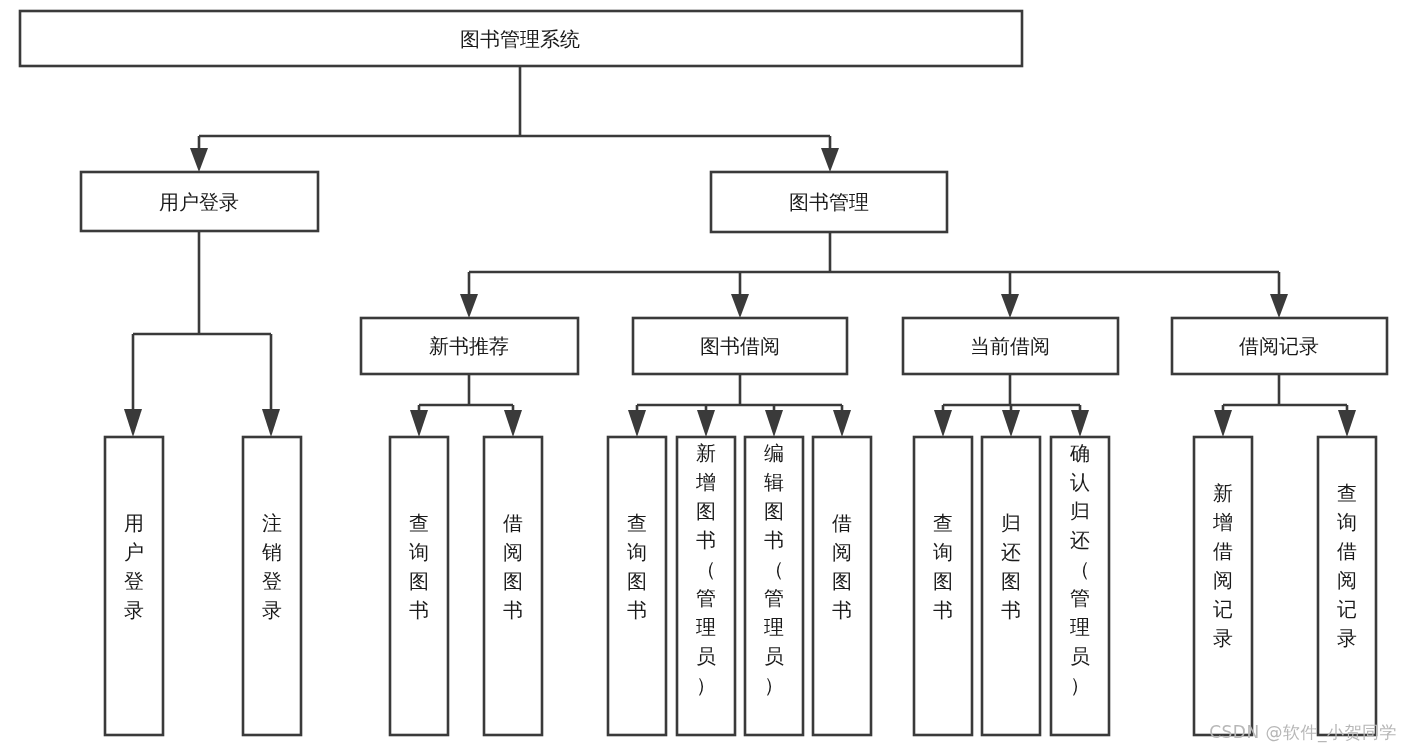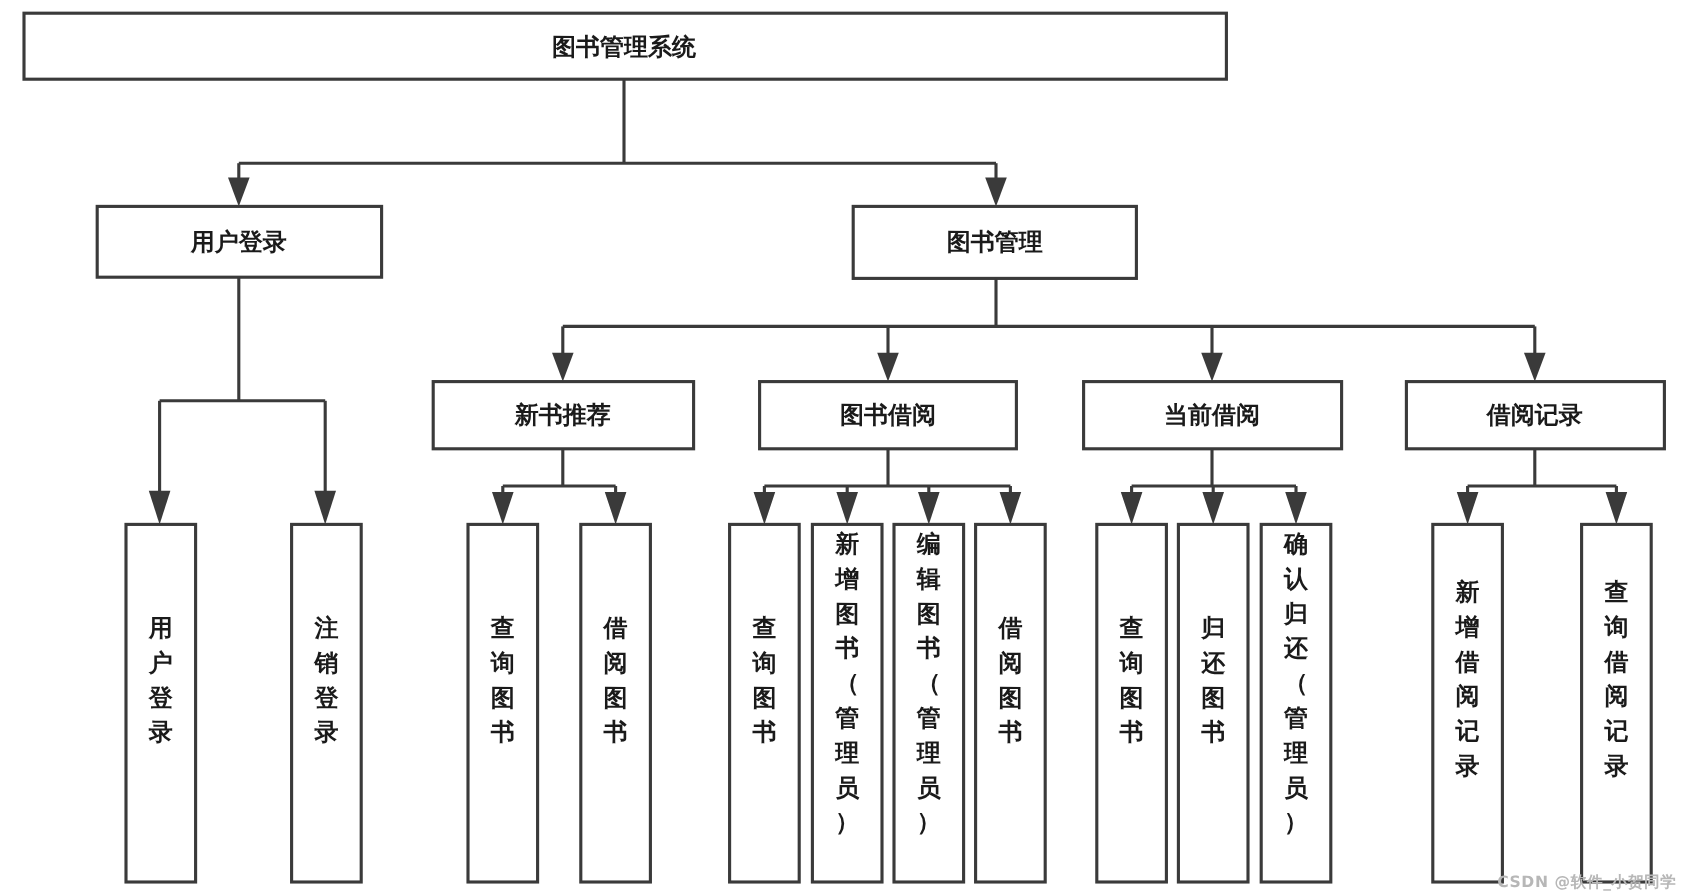--- a/index.html
+++ b/index.html
@@ -11,21 +11,20 @@
     width: 1405px;
     height: 747px;
     overflow: hidden;
     font-family: "DejaVu Sans", "Liberation Sans", sans-serif;
   }
   #diagram-root {
     position: relative;
     width: 1405px;
     height: 747px;
     background: #ffffff;
-    font-weight: bold;
   }
   svg.flow {
     position: absolute;
     left: 0;
     top: 0;
     width: 1405px;
     height: 747px;
   }
   .node-rect {
     fill: #ffffff;
@@ -53,21 +52,21 @@
     fill: #1a1a1a;
     font-family: "DejaVu Sans", "Liberation Sans", sans-serif;
     font-size: 20px;
     text-anchor: middle;
   }
   .watermark {
     position: absolute;
     right: 8px;
     bottom: 3px;
     font-family: "DejaVu Sans", "Liberation Sans", sans-serif;
-    font-size: 13px;
+    font-size: 17px;
     color: #b7b7b7;
     letter-spacing: 0.5px;
     white-space: nowrap;
     user-select: none;
   }
 </style>
 </head>
 <body>
 
 <div id="diagram-root">

